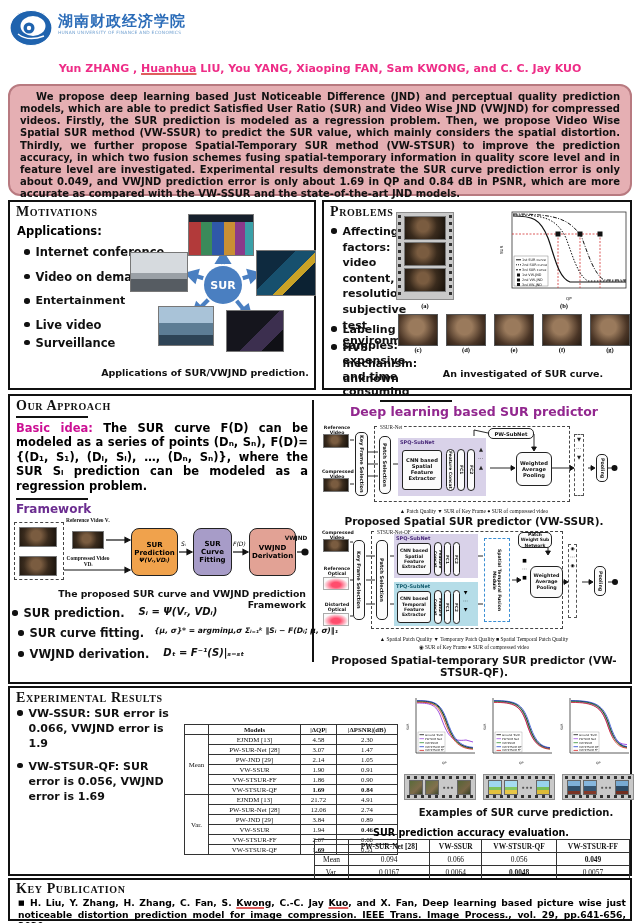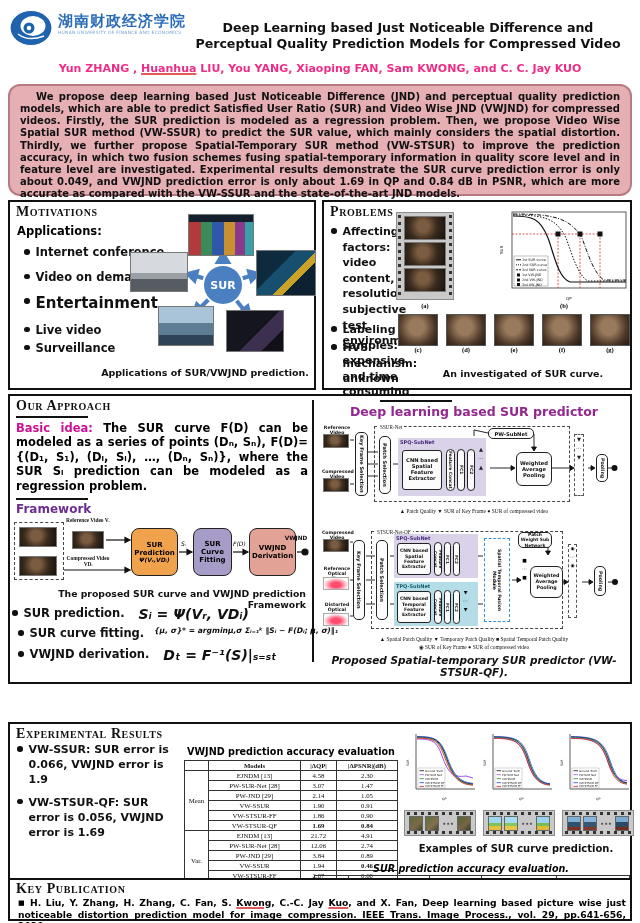--- a/index.html
+++ b/index.html
@@ -68,21 +68,21 @@
   .netlab { position:absolute; font-size:5.2px; font-family:"Liberation Serif", serif; color:#222; background:#fff; padding:0 2px; }
   .panel { position:absolute; }
   .panel-lab { position:absolute; font-size:5px; font-weight:bold; }
   .tinylab { position:absolute; font-size:4.6px; font-weight:bold; text-align:center; line-height:1.1; color:#111; }
   .conn { position:absolute; left:0; top:0; }
 
   .fbox { position:absolute; border:1.2px solid #222; border-radius:8px; display:flex; flex-direction:column;
           align-items:center; justify-content:center; text-align:center; font-weight:bold; font-size:7px; line-height:1.15; }
   .alab { position:absolute; font-size:6px; font-style:italic; font-family:"DejaVu Sans", sans-serif; }
 
-  .formula { font-family:"DejaVu Sans", sans-serif; font-style:italic; font-size:14px; color:#111; }
+  .formula { font-family:"DejaVu Sans", sans-serif; font-style:italic; font-size:10px; color:#111; }
   .minirule { position:absolute; height:2px; background:#111; }
   .vdivider { position:absolute; width:1.5px; background:#111; }
 
   
   table { border-collapse:collapse; font-family:"Liberation Serif", serif; color:#111; }
   .tb1 { font-size:6.8px; } .tb1 td, .tb1 th { border:.8px solid #333; text-align:center; padding:1px 2px; }
   .tb2 { font-size:7.4px; } .tb2 td, .tb2 th { border:.8px solid #333; text-align:center; padding:1.5px 3px; }
   .b { font-weight:bold; }
   .tbl-title { font-weight:bold; font-size:9.6px; text-align:center; }
 
@@ -101,38 +101,37 @@
       <ellipse cx="25" cy="20" rx="12.5" ry="10" fill="#ffffff"></ellipse>
       <circle cx="21" cy="22" r="5.5" fill="#1f63ae"></circle>
       <circle cx="21" cy="22" r="2.2" fill="#ffffff"></circle>
       <path d="M10 28 q10 8 26 2" stroke="#ffffff" stroke-width="1.4" fill="none"></path>
     </svg>
   </div>
   <div class="abs" style="left:58px;top:12px;width:150px;">
     <div class="logo-cn">湖南财政经济学院</div>
     <div class="logo-en">HUNAN UNIVERSITY OF FINANCE AND ECONOMICS</div>
   </div>
-  <div class="abs title" style="left:182px;top:20px;width:452px;">Deep Learning based Just Noticeable Difference and Perceptual Quality Prediction Models for Compressed Video</div>
   <div class="abs authors" style="left:0;top:62px;width:640px;"><span>Yun ZHANG , </span><span class="uline">Huanhua</span><span> LIU, You YANG, Xiaoping FAN, Sam KWONG, and C. C. Jay KUO</span></div>
 
   <div class="abs abstract" style="left:8px;top:84px;width:624px;height:112px;">We propose deep learning based Just Noticeable Difference (JND) and perceptual quality prediction models, which are able to predict Satisfied User Ratio (SUR) and Video Wise JND (VWJND) for compressed videos. Firstly, the SUR prediction is modeled as a regression problem. Then, we propose Video Wise Spatial SUR method (VW-SSUR) to predict the SUR value, which mainly considers the spatial distortion. Thirdly, we further propose Spatial-Temporary SUR method (VW-STSUR) to improve the prediction accuracy, in which two fusion schemes fusing spatial-temporary information in quality score level and in feature level are investigated. Experimental results demonstrate the SUR curve prediction error is only about 0.049, and VWJND prediction error is only about 1.69 in QP and 0.84 dB in PSNR, which are more accurate as compared with the VW-SSUR and the state-of-the-art JND models.</div>
 
   <div class="secbox" style="left:8px;top:200px;width:308px;height:190px;">
     <div class="abs sec-h" style="left:6px;top:3px;">Motivations</div>
     <div class="abs" style="left:7px;top:22px;font-size:11.5px;font-weight:bold;">Applications:</div>
     <div class="abs" style="left:14px;top:43px;width:150px;">
       <div class="blt" style="margin-bottom:10.5px;font-size:11.5px;">
           <span class="dot"></span>
           <span>Internet conference</span>
         </div>
       <div class="blt" style="margin-bottom:10.5px;font-size:11.5px;">
           <span class="dot"></span>
           <span>Video on demand</span>
         </div>
-      <div class="blt" style="margin-bottom:10.5px;font-size:15px;">
+      <div class="blt" style="margin-bottom:10.5px;font-size:11px;">
           <span class="dot"></span>
           <span>Entertainment</span>
         </div>
       <div class="blt" style="margin-bottom:4px;font-size:11.5px;">
           <span class="dot"></span>
           <span>Live video</span>
         </div>
       <div class="blt" style="font-size:11.5px;">
           <span class="dot"></span>
           <span>Surveillance</span>
@@ -346,20 +345,21 @@
       <div class="pill vtext" style="left:124px;top:25px;width:9px;height:42px;font-size:4.4px;">Feature Concat</div>
       <div class="pill vtext" style="left:135px;top:25px;width:8px;height:42px;font-size:4.4px;">FC1</div>
       <div class="pill vtext" style="left:145px;top:25px;width:8px;height:42px;font-size:4.4px;">FC2</div>
       <div class="abs vtext" style="left:156px;top:22px;font-size:5.2px;color:#222;letter-spacing:1px;">▲ ⋮ ▲</div>
       <div class="pill" style="left:166px;top:4px;width:46px;height:11px;font-size:5.2px;">PW-SubNet</div>
       <div class="pill" style="left:194px;top:28px;width:36px;height:34px;font-size:5.2px;border-radius:6px;padding:1px;line-height:1.2;">Weighted Average Pooling</div>
       <div class="abs vtext" style="left:252px;top:10px;height:62px;border:1px dashed #555;padding:1px 1px;font-size:5.2px;color:#222;letter-spacing:1px;display:flex;align-items:center;">▼ ⋮ ▼</div>
       <div class="pill vtext" style="left:274px;top:30px;width:12px;height:28px;font-size:4.8px;">Pooling</div>
     </div>
     <div class="abs legend-line" style="left:312px;top:112px;width:304px;">▲ Patch Quality   ▼ SUR of Key Frame   ● SUR of compressed video</div>
+    <div class="abs cap" style="left:312px;top:119px;width:304px;font-size:10.5px;">Proposed Spatial SUR predictor (VW-SSUR).</div>
 
     <div class="abs" style="left:312px;top:134px;width:304px;height:104px;">
       <svg class="conn" width="304" height="104">
         <g stroke="#111" stroke-width="0.9" fill="#111">
           <line x1="28" y1="12" x2="31" y2="12"></line>
             <line x1="28" y1="50" x2="31" y2="50"></line>
             <line x1="28" y1="86" x2="31" y2="86"></line>
           <line x1="44" y1="26" x2="53" y2="26"></line>
             <line x1="44" y1="50" x2="53" y2="50"></line>
             <line x1="44" y1="74" x2="53" y2="74"></line>
@@ -409,37 +409,36 @@
 
       <div class="abs vtext" style="left:162px;top:8px;height:84px;width:26px;border:1px dashed #3b8fd4;font-size:4.6px;font-weight:bold;color:#111;display:flex;align-items:center;justify-content:center;text-align:center;">Spatial Temporal Fusion Module</div>
       <div class="abs vtext" style="left:200px;top:28px;font-size:4.8px;letter-spacing:1px;">■ ⋮ ■</div>
       <div class="pill" style="left:196px;top:2px;width:34px;height:16px;font-size:4.4px;line-height:1.15;padding:1px;">Patch Weight Sub Network</div>
       <div class="pill" style="left:208px;top:36px;width:33px;height:32px;font-size:4.8px;border-radius:6px;padding:1px;line-height:1.2;">Weighted Average Pooling</div>
       <div class="abs vtext" style="left:246px;top:14px;height:74px;border:1px dashed #555;padding:1px;font-size:4.8px;letter-spacing:1px;display:flex;align-items:center;">◉ ⋮ ◉</div>
       <div class="pill vtext" style="left:272px;top:36px;width:12px;height:30px;font-size:4.8px;">Pooling</div>
     </div>
     <div class="abs legend-line" style="left:312px;top:240px;width:304px;">▲ Spatial Patch Quality   ▼ Temporary Patch Quality   ■ Spatial Temporal Patch Quality</div>
     <div class="abs legend-line" style="left:312px;top:248px;width:304px;">◉ SUR of Key Frame    ● SUR of compressed video</div>
-    <div class="abs cap" style="left:312px;top:258px;width:304px;font-size:10.5px;font-style:italic;">Proposed Spatial-temporary SUR predictor (VW-STSUR-QF).</div>
+    <div class="abs cap" style="left:312px;top:258px;width:304px;font-size:10.5px;">Proposed Spatial-temporary SUR predictor (VW-STSUR-QF).</div>
   </div>
 
-  <div class="secbox" style="left:8px;top:686px;width:624px;height:190px;margin-top:36px;">
+  <div class="secbox" style="left:8px;top:686px;width:624px;height:190px;">
     <div class="abs sec-h" style="left:6px;top:3px;">Experimental Results</div>
     <div class="abs" style="left:7px;top:18px;width:162px;">
       <div class="blt" style="margin-bottom:7px;font-size:11px;line-height:1.38;">
           <span class="dot"></span>
           <span>VW-SSUR: SUR error is 0.066, VWJND error is 1.9</span>
         </div>
       <div class="blt" style="margin-bottom:7px;font-size:11px;line-height:1.38;">
           <span class="dot"></span>
           <span>VW-STSUR-QF: SUR error is 0.056, VWJND error is 1.69</span>
         </div>
     </div>
 
-    <div class="abs tbl-title" style="left:172px;top:22px;width:218px;">VWJND prediction accuracy evaluation</div>
     <table class="tb1 abs" style="left:174px;top:36px;width:214px;">
       <tbody>
           <tr>
             <th style="width:24px;"></th>
             <th style="width:92px;">Models</th>
             <th style="width:36px;">|ΔQP|</th>
             <th>|ΔPSNR|(dB)</th>
           </tr>
       <tr>
             <td rowspan="6">Mean</td>
@@ -599,21 +598,21 @@
         </div>
       <div class="hstrip" style="width:72px;">
           <div class="frame" style="background:linear-gradient(180deg,#7fb0d8 0 40%,#31506b 40% 75%,#7a3324 75%);"></div>
           <div class="frame" style="background:linear-gradient(180deg,#86b6dd 0 40%,#375672 40% 75%,#833a2a 75%);"></div>
           <div class="dots">•••</div>
           <div class="frame" style="background:linear-gradient(180deg,#78aad2 0 40%,#2c4a64 40% 75%,#712e20 75%);"></div>
         </div>
     </div>
     <div class="abs cap" style="left:394px;top:119px;width:224px;font-size:10px;">Examples of SUR curve prediction.</div>
 
-    <div class="abs tbl-title" style="left:302px;top:139px;width:318px;font-style:italic;">SUR prediction accuracy evaluation.</div>
+    <div class="abs tbl-title" style="left:302px;top:139px;width:318px;">SUR prediction accuracy evaluation.</div>
     <table class="tb2 abs" style="left:304px;top:151px;width:316px;">
       <tbody>
           <tr>
             <th style="width:34px;"></th>
             <th>PW-SUR-Net [28]</th>
             <th>VW-SSUR</th>
             <th>VW-STSUR-QF</th>
             <th>VW-STSUR-FF</th>
           </tr>
       <tr>

